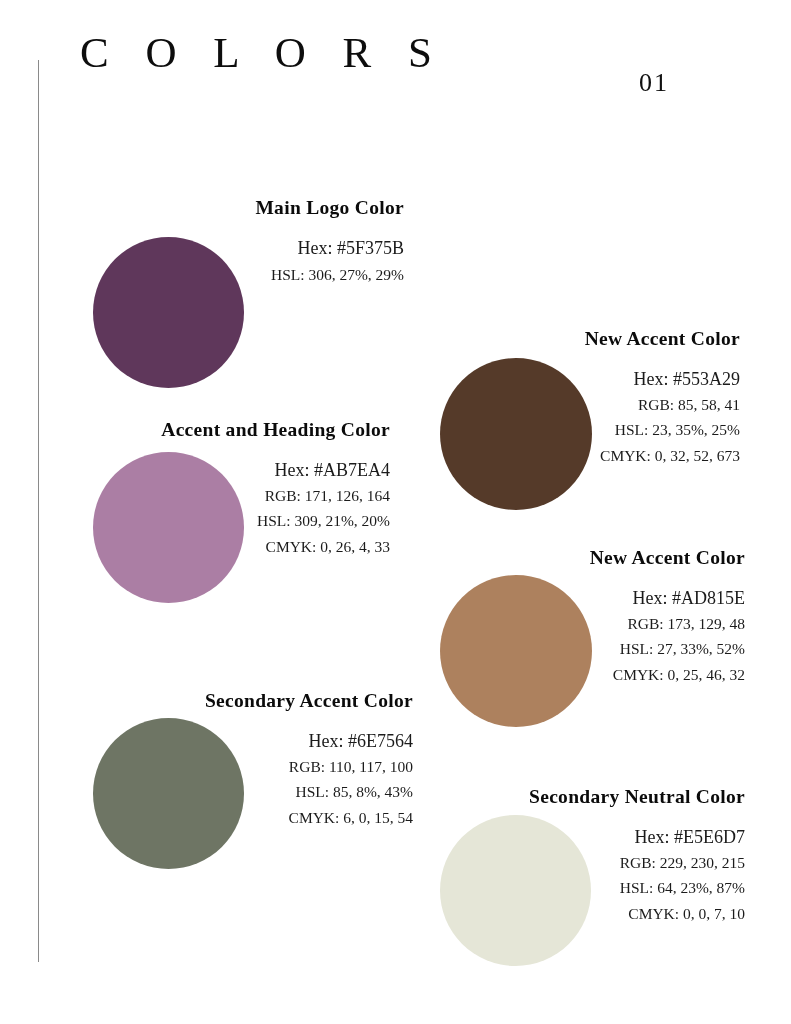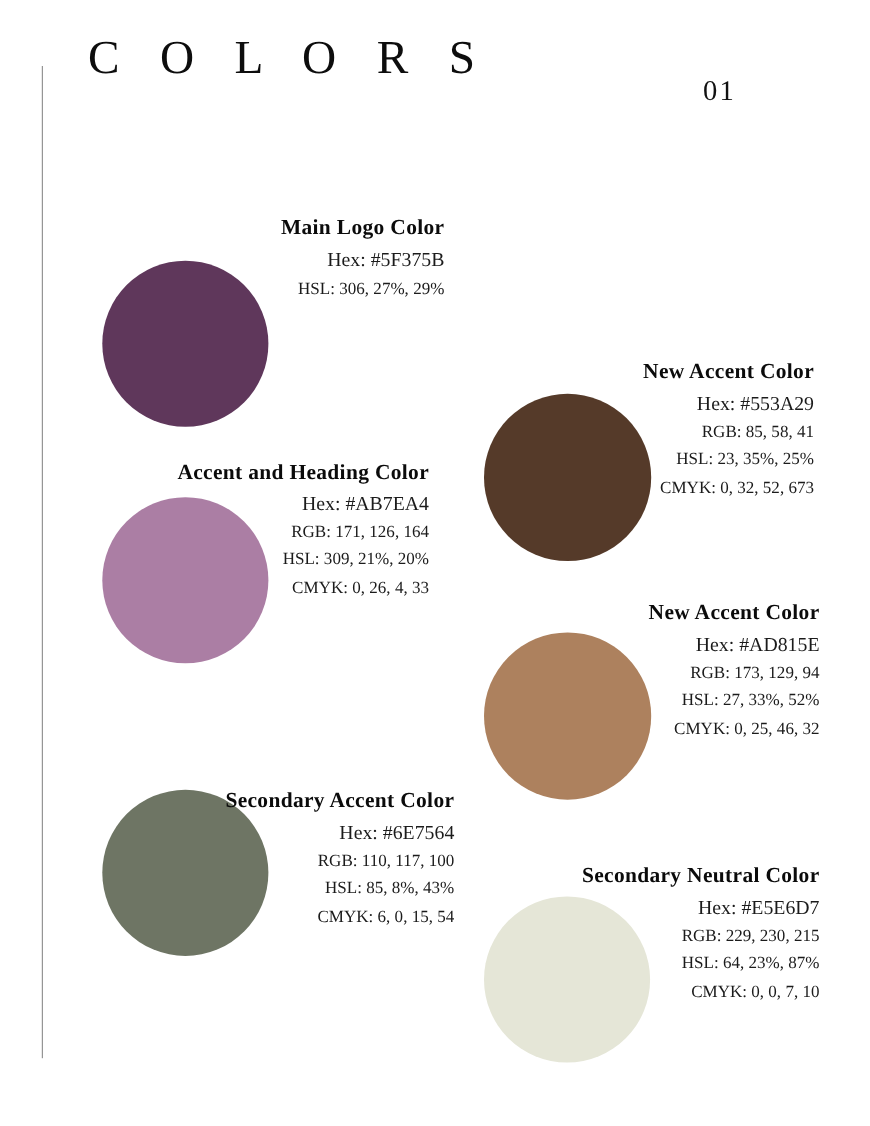--- a/index.html
+++ b/index.html
@@ -62,21 +62,21 @@
     letter-spacing:.3px;
     line-height:1.12;
     color:#0b0b0b;
   }
   .sw-line {
     font-family:"Liberation Serif", serif;
     font-weight:400;
     color:#1b1b1b;
     line-height:1.0;
   }
-  .sw-line.l1 { font-size:18px;   margin-top:8px;font-family:Liberation Serif, serif;  }
+  .sw-line.l1 { font-size:18px;   margin-top:20px;font-family:Liberation Serif, serif;  }
   .sw-line.l2 { font-size:15.5px; margin-top:9px;  }
   .sw-line.l3 { font-size:15.5px; margin-top:10px; }
   .sw-line.l4 { font-size:15.5px; margin-top:10px; }
 </style>
 </head>
 <body>
 
 <div id="page">
 
   <div id="rule"></div>
@@ -99,21 +99,21 @@
       <div class="sw-title">Accent and Heading Color</div>
       <div class="sw-line l1">Hex: #AB7EA4</div>
       <div class="sw-line l2">RGB: 171, 126, 164</div>
       <div class="sw-line l3">HSL: 309, 21%, 20%</div>
       <div class="sw-line l4">CMYK: 0, 26, 4, 33</div>
     </div>
   </div>
 
   <div class="swatch">
     <div class="disc" style="left:93px; top:718px; width:151px; height:151px; background:#6E7564;"></div>
-    <div class="info" style="left:153px; top:718px; width:260px;">
+    <div class="info" style="left:153px; top:690px; width:260px;">
       <div class="sw-title">Secondary Accent Color</div>
       <div class="sw-line l1">Hex: #6E7564</div>
       <div class="sw-line l2">RGB: 110, 117, 100</div>
       <div class="sw-line l3">HSL: 85, 8%, 43%</div>
       <div class="sw-line l4">CMYK: 6, 0, 15, 54</div>
     </div>
   </div>
 
   <div class="swatch">
     <div class="disc" style="left:440px; top:358px; width:152px; height:152px; background:#553A29;"></div>
@@ -124,21 +124,21 @@
       <div class="sw-line l3">HSL: 23, 35%, 25%</div>
       <div class="sw-line l4">CMYK: 0, 32, 52, 673</div>
     </div>
   </div>
 
   <div class="swatch">
     <div class="disc" style="left:440px; top:575px; width:152px; height:152px; background:#AD815E;"></div>
     <div class="info" style="left:505px; top:547px; width:240px;">
       <div class="sw-title">New Accent Color</div>
       <div class="sw-line l1">Hex: #AD815E</div>
-      <div class="sw-line l2">RGB: 173, 129, 94</div>
+      <div class="sw-line l2">RGB: 173, 129, 48</div>
       <div class="sw-line l3">HSL: 27, 33%, 52%</div>
       <div class="sw-line l4">CMYK: 0, 25, 46, 32</div>
     </div>
   </div>
 
   <div class="swatch">
     <div class="disc" style="left:440px; top:815px; width:151px; height:151px; background:#E5E6D7;"></div>
     <div class="info" style="left:490px; top:786px; width:255px;">
       <div class="sw-title">Secondary Neutral Color</div>
       <div class="sw-line l1">Hex: #E5E6D7</div>

